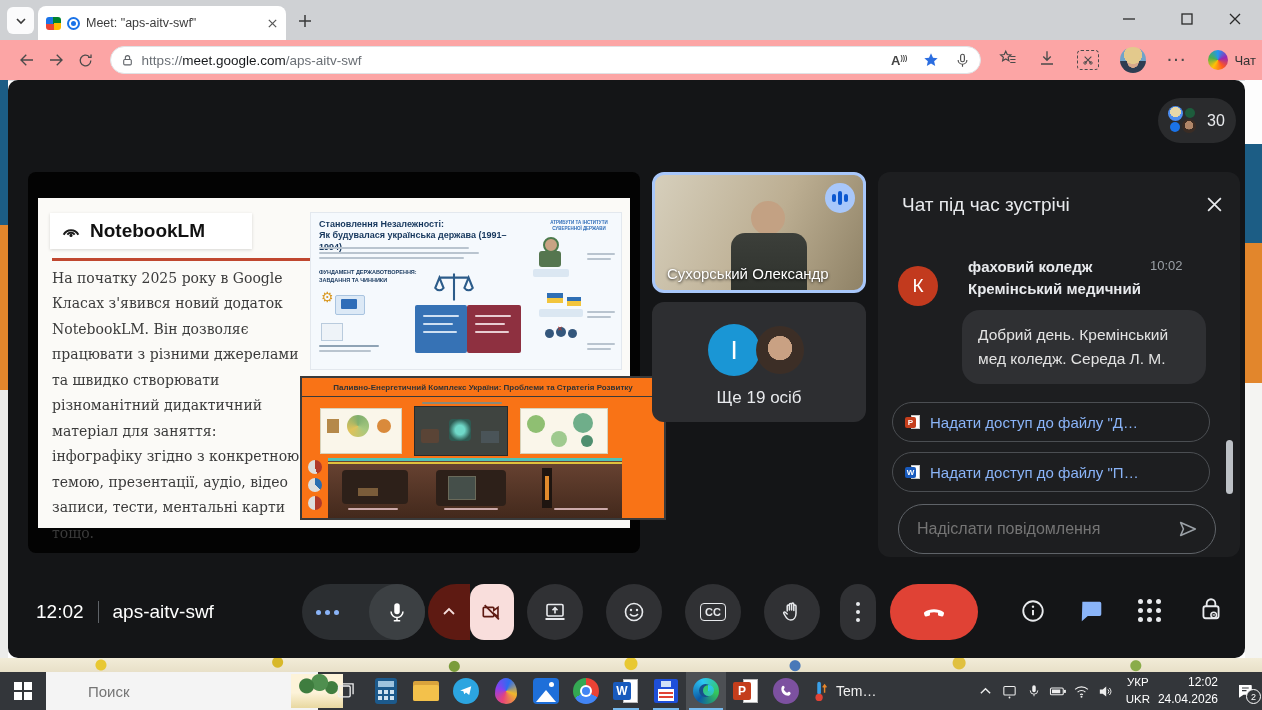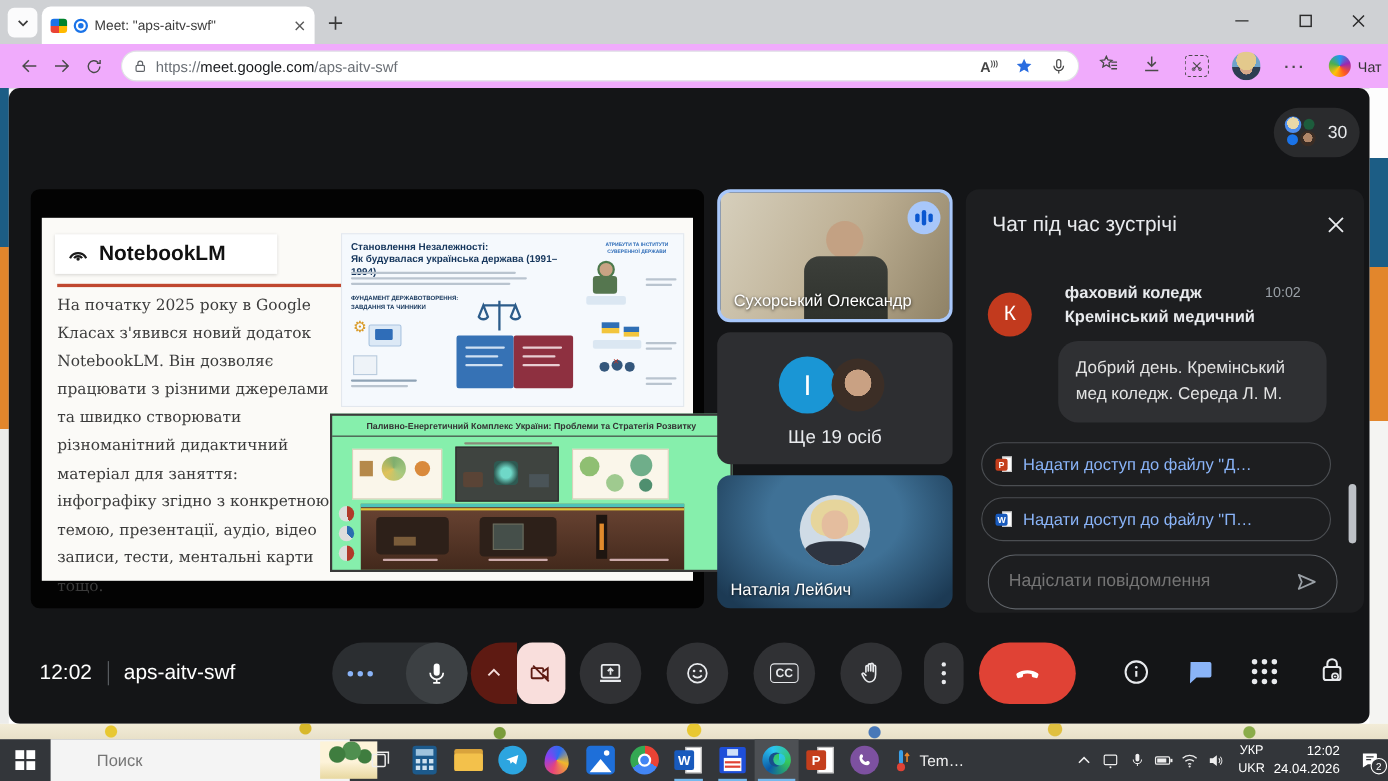--- a/index.html
+++ b/index.html
@@ -4,21 +4,21 @@
 <style>
   html,body{margin:0;padding:0;background:#000;}
   #screen{position:relative;width:1262px;height:710px;overflow:hidden;font-family:"Liberation Sans",sans-serif;background:#fff;}
   .abs{position:absolute;}
   .flex{display:flex;align-items:center;}
   .circ{border-radius:50%;}
   .ell{white-space:nowrap;overflow:hidden;text-overflow:ellipsis;}
   
   #tabbar{left:0;top:0;width:1262px;height:40px;background:#cfd1d4;}
   #tab{left:38px;top:6px;width:248px;height:34px;background:#fff;border-radius:8px 8px 0 0;display:flex;align-items:center;padding:0 8px;box-sizing:border-box;gap:6px;}
-  #toolbar{left:0;top:40px;width:1262px;height:40px;background:#f0abfc;border-bottom:1px solid #dfe1e4;display:flex;align-items:center;}
+  #toolbar{left:0;top:40px;width:1262px;height:40px;background:#fca5a5;border-bottom:1px solid #dfe1e4;display:flex;align-items:center;}
   #addressbar{position:relative;width:895px;height:28px;background:#fff;border:1px solid #e0e2e5;border-radius:14px;display:flex;align-items:center;padding:0 10px;box-sizing:border-box;margin-left:10px;}
   .tbtn{width:30px;height:30px;display:flex;align-items:center;justify-content:center;border-radius:6px;}
   
   #meet{left:8px;top:80px;width:1237px;height:578px;background:#141517;border-radius:10px;color:#e8eaed;}
   .pill{background:#2a2b2d;border-radius:24px;}
   .tile{border-radius:12px;overflow:hidden;}
   .namechip{position:absolute;left:12px;bottom:8px;font-size:15px;color:#fff;text-shadow:0 1px 3px rgba(0,0,0,.9);}
   .cbtn{width:56px;height:56px;border-radius:50%;background:#303134;display:flex;align-items:center;justify-content:center;}
   .chatlink{color:#8ab4f8;font-size:15px;}
   
@@ -201,21 +201,21 @@
           <span class="abs circ" style="left:257px;top:116px;width:9px;height:9px;background:#34577c;"></span>
           <span class="abs" style="left:246px;top:112px;font-size:7px;color:#c0392b;">✕</span>
           <span class="bar" style="left:276px;top:40px;width:28px;height:2px;"></span>
           <span class="bar" style="left:276px;top:45px;width:24px;height:2px;"></span>
           <span class="bar" style="left:276px;top:98px;width:28px;height:2px;"></span>
           <span class="bar" style="left:276px;top:103px;width:24px;height:2px;"></span>
           <span class="bar" style="left:276px;top:130px;width:28px;height:2px;"></span>
           <span class="bar" style="left:276px;top:135px;width:24px;height:2px;"></span>
         </div>
 
-        <div class="abs" style="left:262px;top:178px;width:366px;height:144px;background:#86efac;border:2px solid #3a3a3a;box-sizing:border-box;">
+        <div class="abs" style="left:262px;top:178px;width:366px;height:144px;background:#f97316;border:2px solid #3a3a3a;box-sizing:border-box;">
           <div style="height:18px;border-bottom:1px solid #3a3a3a;display:flex;align-items:center;justify-content:center;font-size:8px;font-weight:bold;color:#333;">Паливно-Енергетичний Комплекс України: Проблеми та Стратегія Розвитку</div>
 
           <span class="bar" style="left:120px;top:24px;width:80px;height:2px;background:#8a8a7a;"></span>
           <span class="abs" style="left:18px;top:30px;width:80px;height:44px;background:#faf6ea;border:1px solid #d8d2ba;">
             <span class="abs circ" style="left:26px;top:6px;width:22px;height:22px;background:conic-gradient(#7fae6e,#a8c97f,#e0c25a,#7fae6e);"></span>
             <span class="abs" style="left:6px;top:10px;width:12px;height:14px;background:#b5894a;"></span>
             <span class="abs circ" style="left:56px;top:10px;width:14px;height:14px;background:#d98a3c;"></span>
           </span>
           <span class="abs" style="left:112px;top:28px;width:92px;height:48px;background:#3f4440;border:1px solid #2a2a2a;">
             <span class="abs" style="left:34px;top:12px;width:22px;height:22px;background:radial-gradient(circle,#6fd8c8 0 30%,#2e5a52 70%);border-radius:4px;"></span>
@@ -262,28 +262,20 @@
     </div>
 
     <div class="abs tile" style="left:644px;top:222px;width:214px;height:120px;background:#2d2e31;">
       <span class="abs circ flex" style="left:56px;top:22px;width:52px;height:52px;background:#1a96d5;justify-content:center;font-size:26px;color:#fff;">
           <span>І</span>
         </span>
       <span class="abs circ" style="left:104px;top:24px;width:48px;height:48px;background:radial-gradient(circle at 50% 46%,#c9a183 0 34%,#3c2e26 35%);"></span>
       <div class="abs" style="left:0;right:0;top:86px;text-align:center;font-size:17px;color:#e8eaed;">Ще 19 осіб</div>
     </div>
 
-    <div class="abs tile" style="left:644px;top:352px;width:214px;height:121px;background:radial-gradient(ellipse at 50% 30%,#3f7196 0 40%,#1c3a54 90%);">
-      <span class="abs circ" style="left:75px;top:18px;width:64px;height:64px;background:#cfdbe6;overflow:hidden;">
-        <span class="abs" style="left:10px;top:4px;width:44px;height:34px;background:#e6d59c;border-radius:50% 50% 42% 42%;"></span>
-        <span class="abs" style="left:20px;top:14px;width:24px;height:26px;background:#e4bd9e;border-radius:46%;"></span>
-        <span class="abs" style="left:4px;top:42px;width:56px;height:24px;background:#2e3440;border-radius:40% 40% 0 0;"></span>
-      </span>
-      <span class="namechip">Наталія Лейбич</span>
-    </div>
 
     <div class="abs" style="left:870px;top:92px;width:362px;height:385px;background:#1d1e20;border-radius:12px;">
       <div class="abs" style="left:24px;top:22px;font-size:19px;color:#e8eaed;">Чат під час зустрічі</div>
       <svg class="abs" style="left:328px;top:24px;" width="17" height="17" viewBox="0 0 16 16">
           <path d="M2 2l12 12M14 2L2 14" stroke="#e8eaed" stroke-width="1.6"></path>
         </svg>
 
       <span class="abs circ flex" style="left:20px;top:94px;width:40px;height:40px;background:#c23a1e;justify-content:center;font-size:19px;color:#fff;">
           <span>К</span>
         </span>

